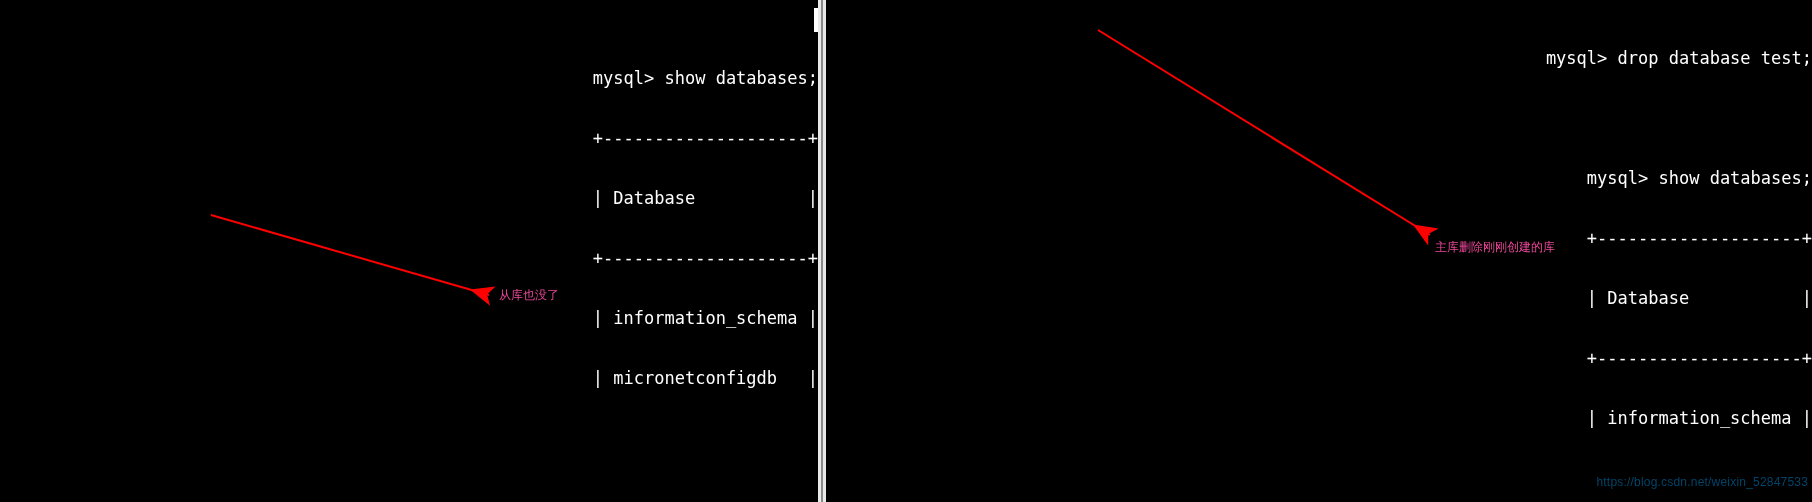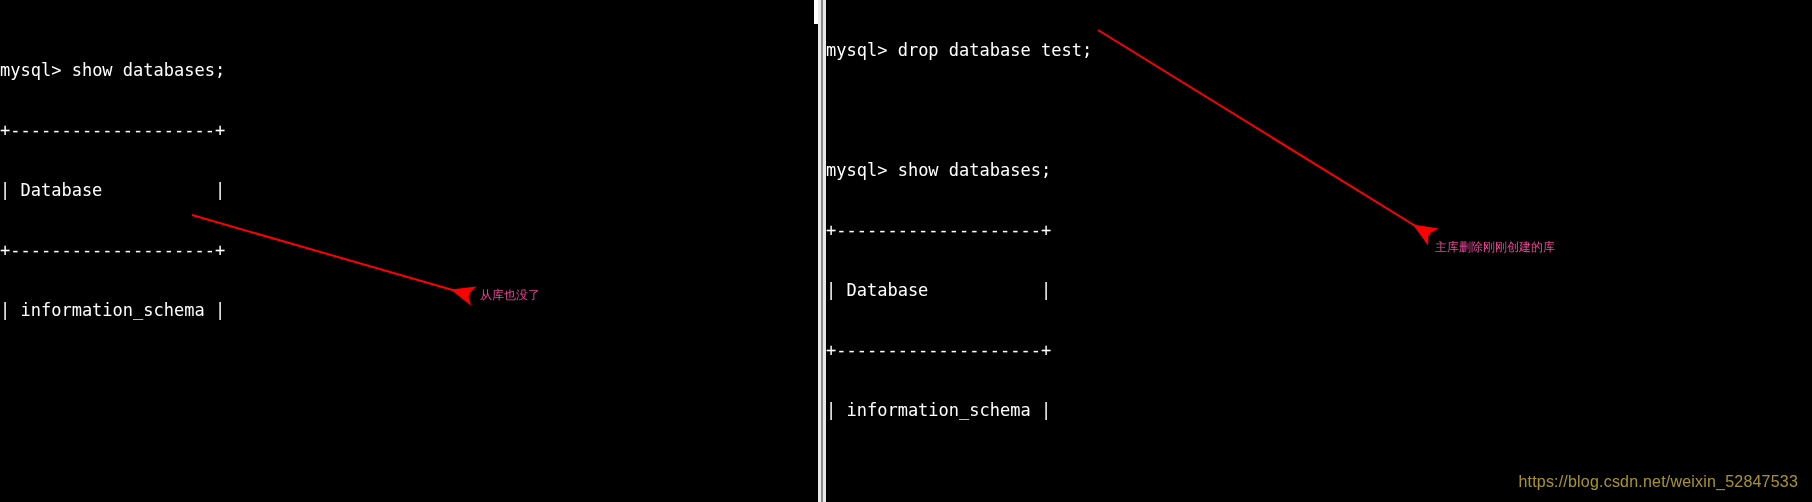--- a/index.html
+++ b/index.html
@@ -10,24 +10,24 @@
     background: #000;
     font-family: "DejaVu Sans Mono", "Liberation Mono", Consolas, monospace;
     font-size: 17px;
     line-height: 20px;
     color: #fff;
     overflow: hidden;
     position: relative;
   }
   .pane {
     position: absolute;
-    top: 0;
+    top: 8px;
     bottom: 0;
     background: #000;
-    text-align: left;
+    text-align: right;
     white-space: pre;
   }
   .left-pane {
     left: 0;
     width: 818px;
   }
   .right-pane {
     left: 826px;
     width: 986px;
   }
@@ -51,25 +51,25 @@
     font-family: "Microsoft YaHei", "PingFang SC", sans-serif;
     font-size: 12px;
     pointer-events: none;
   }
   .annotation svg {
     position: absolute;
     overflow: visible;
   }
   .watermark {
     position: absolute;
-    right: 14px;
+    right: 4px;
     bottom: 10px;
-    color: #fde047;
+    color: #0369a1;
     font-family: Arial, sans-serif;
-    font-size: 16px;
+    font-size: 12px;
     opacity: 0.65;
     letter-spacing: 0.2px;
   }
   .scrollbar {
     position: absolute;
     right: 0;
     top: 0;
     width: 4px;
     height: 24px;
     background: #fff;
@@ -78,20 +78,21 @@
 </head>
 <body>
 
 <div class="pane left-pane">
   <div class="scrollbar"></div>
   <span class="line"><span>mysql&gt; </span><span>show databases;</span></span>
   <span class="line">+--------------------+</span>
   <span class="line">| Database           |</span>
   <span class="line">+--------------------+</span>
   <span class="line">| information_schema |</span>
+  <span class="line">| micronetconfigdb   |</span>
   
   
   
   
   
   
   
 </div>
 
 <div class="sep"></div>
@@ -109,21 +110,21 @@
   
   
   
   
   
   
   
   
 </div>
 
-<div class="annotation" style="left:180px; top:205px; width:420px; height:110px;">
+<div class="annotation" style="left:199px; top:205px; width:420px; height:110px;">
   <svg width="420" height="110">
     <defs>
       <marker id="ah1" markerWidth="12" markerHeight="12" refX="2" refY="5" orient="auto">
         <path d="M0,0 L12,5 L0,10 L3,5 Z" fill="#ff0000"></path>
       </marker>
     </defs>
     <line x1="290" y1="90" x2="12" y2="10" stroke="#ff0000" stroke-width="2" marker-start="url(#ah1)"></line>
   </svg>
   <span style="position:absolute; left:300px; top:80px;">从库也没了</span>
 </div>

